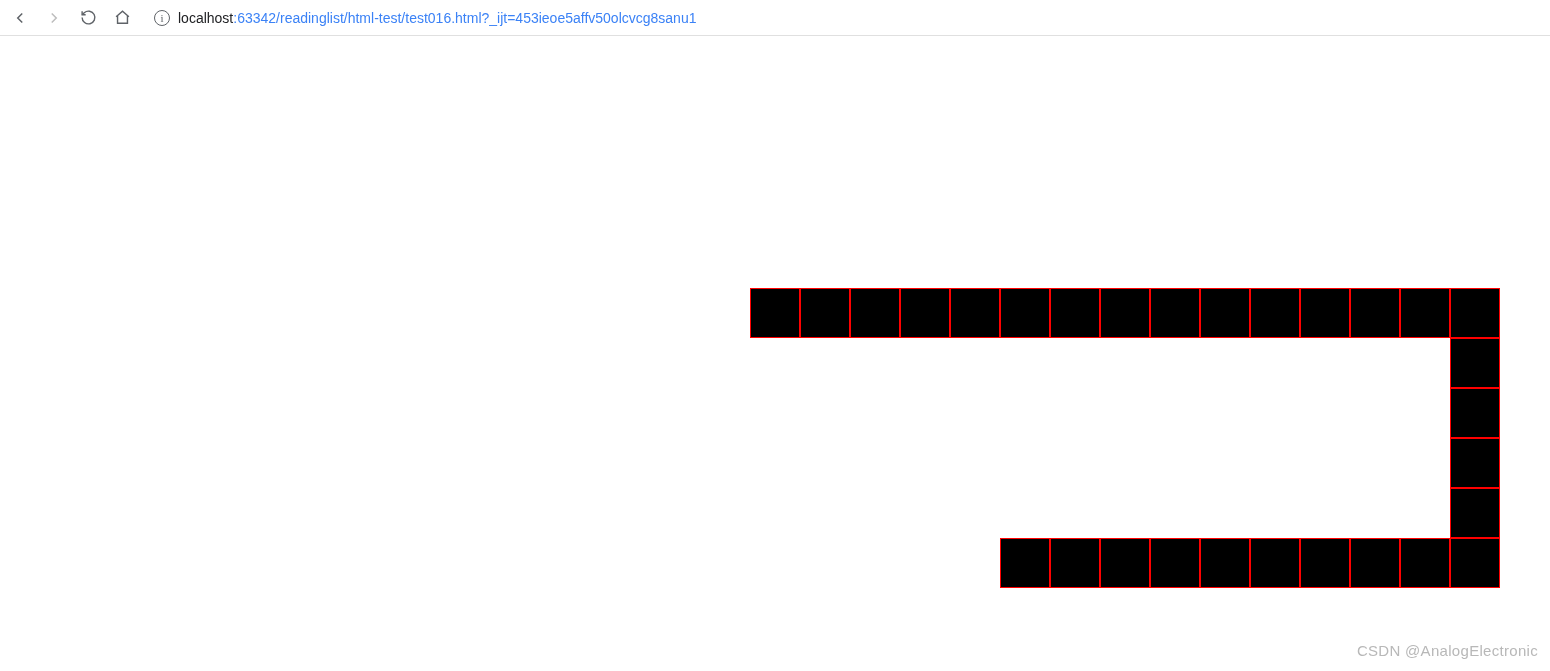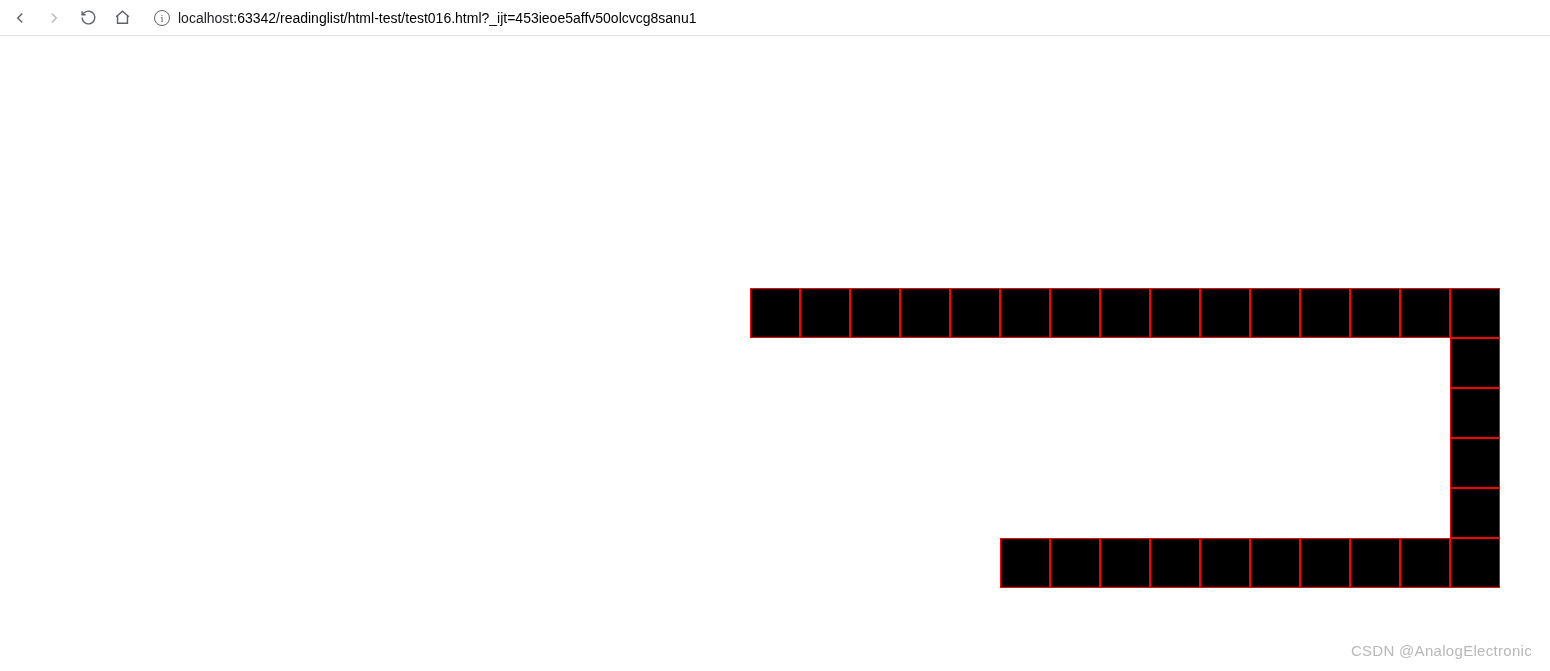--- a/index.html
+++ b/index.html
@@ -48,36 +48,36 @@
       font-size: 11px;
       color: #5f6368;
       font-family: serif;
     }
     .url-text {
       font-size: 14px;
       color: #202124;
       white-space: nowrap;
     }
     .url-text .host { color: #202124; text-align: center; }
-    .url-text .port-path { color: #000000; }
+    .url-text .port-path { color: #3b82f6; }
     .content-area {
       position: relative;
       width: 100%;
       height: calc(100% - 36px);
     }
     .cell {
       position: absolute;
       width: 50px;
       height: 50px;
       background: #000000;
       border: 1px solid #ff0000;
     }
     .watermark {
       position: absolute;
-      right: 18px;
+      right: 12px;
       bottom: 12px;
       font-size: 15px;
       color: #b8b8b8;
       letter-spacing: 0.3px;
     }
   </style>
 </head>
 <body>
 
 <div class="browser-chrome">

